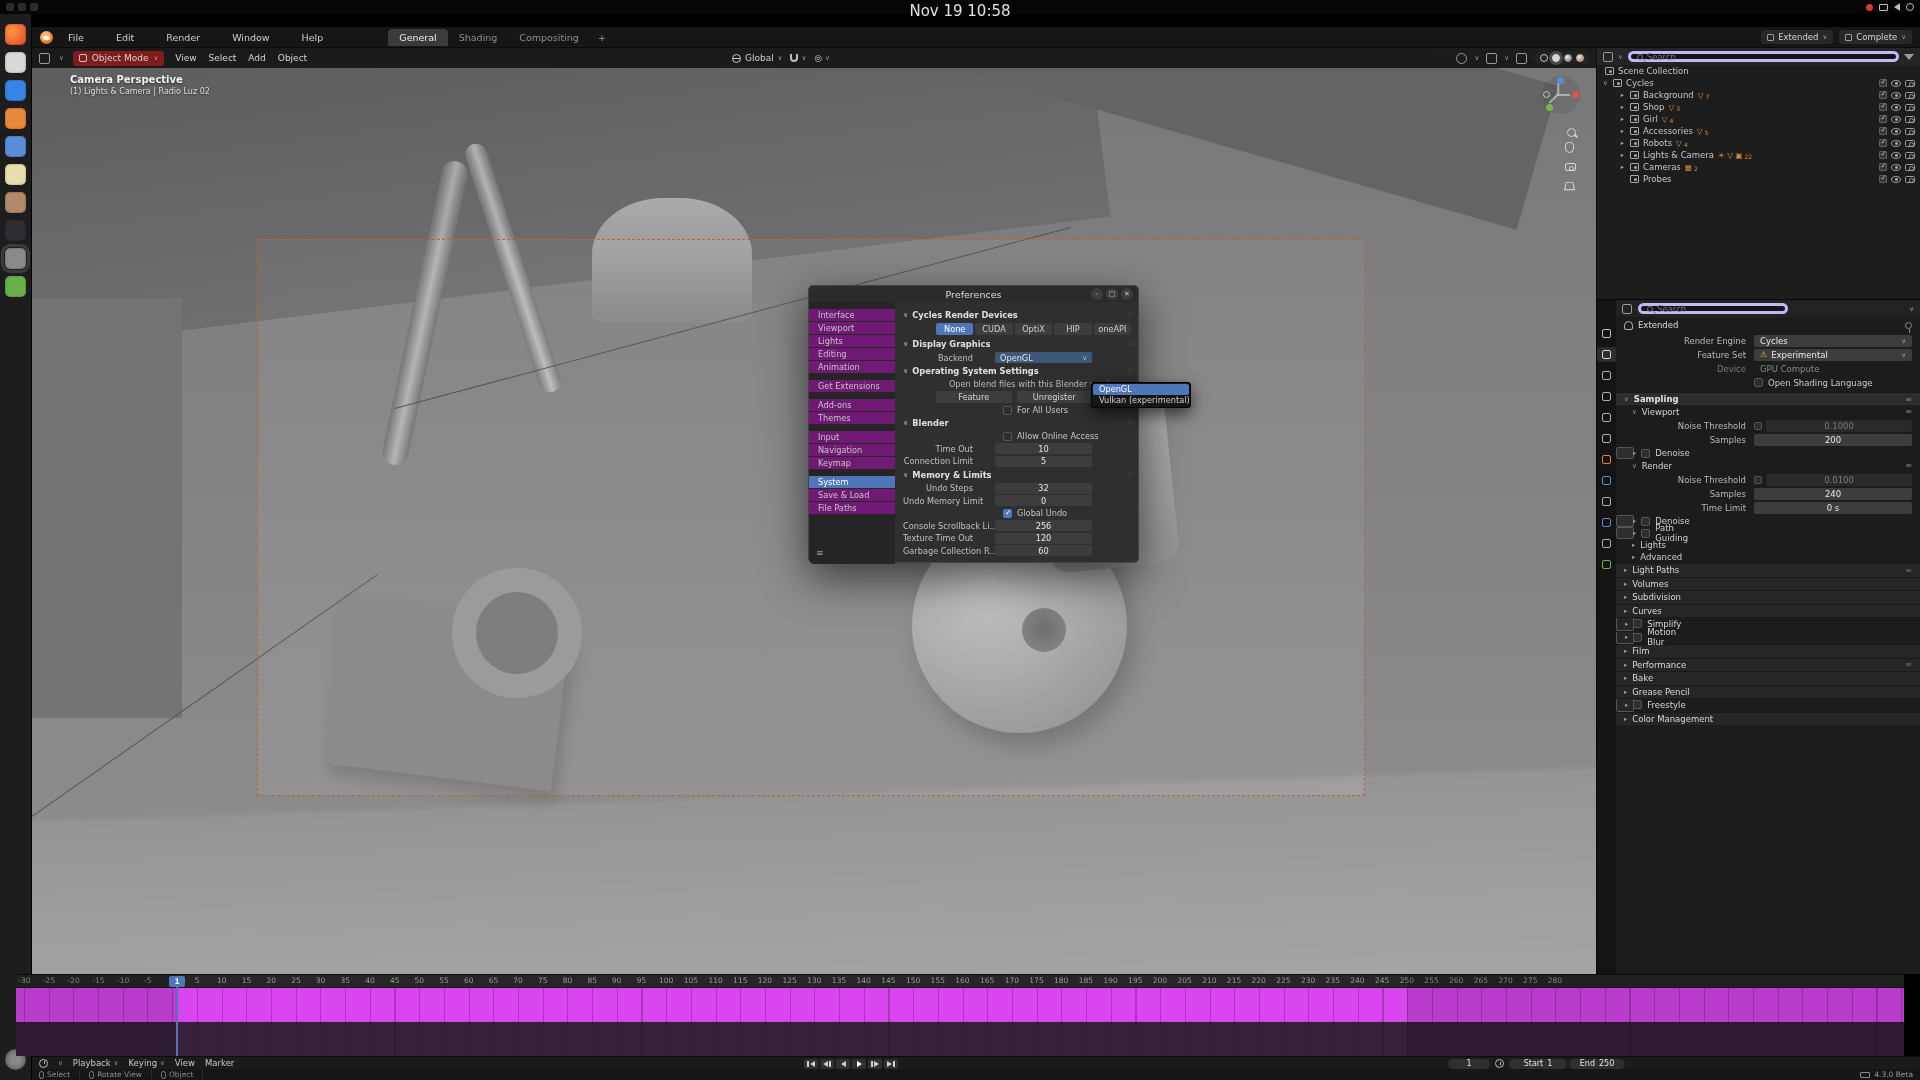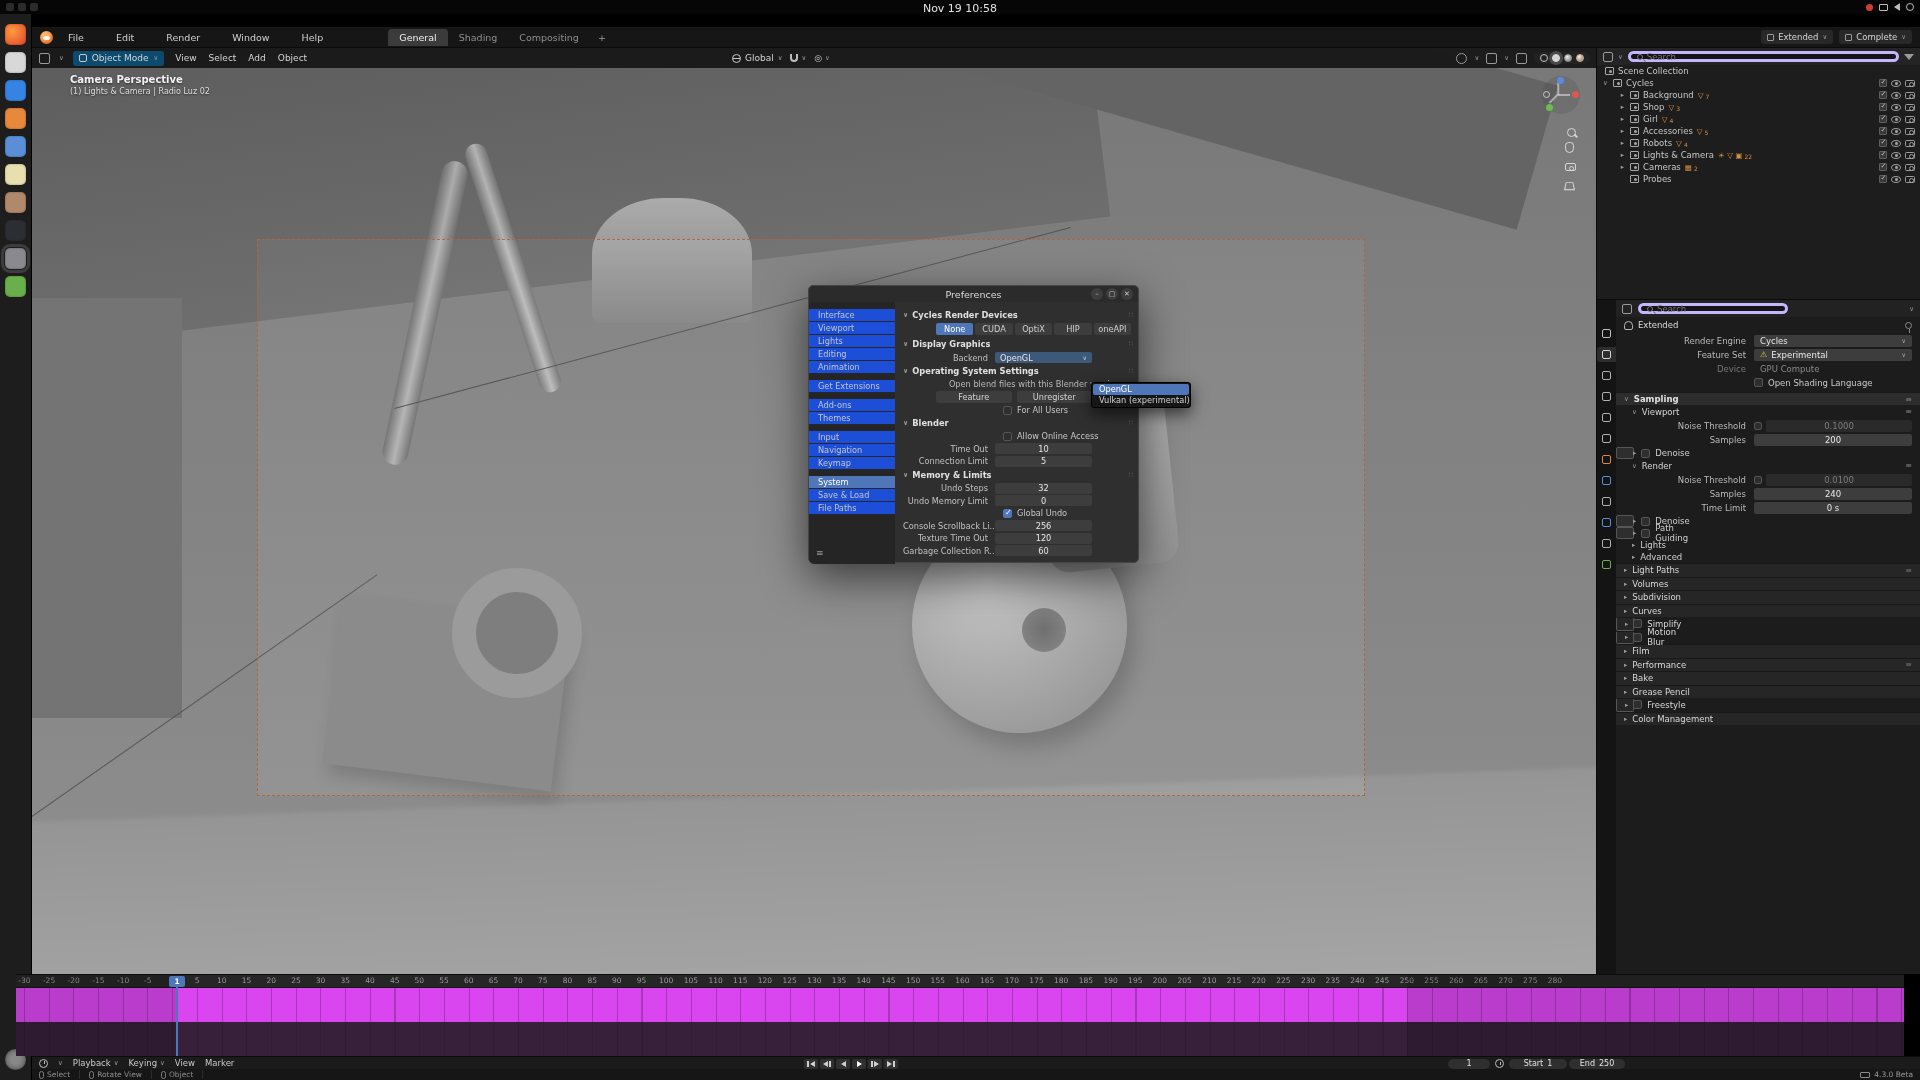--- a/index.html
+++ b/index.html
@@ -1,21 +1,21 @@
 <!DOCTYPE html>
 <html><head>
 <meta charset="utf-8">
 <style>
 *{margin:0;padding:0;box-sizing:border-box}
 html,body{width:1920px;height:1080px;overflow:hidden;background:#000;font-family:"DejaVu Sans",sans-serif}
 #screen{position:relative;width:1920px;height:1080px;background:#000}
 span,div{cursor:default}
 
 .sysbar{position:absolute;left:0;top:0;width:1920px;height:14px;background:#060606;display:flex;align-items:center;color:#d8d8d8;font-size:9px}
-.sysclock{position:absolute;left:0;right:0;text-align:center;top:2px;font-size:11px;color:#e2e2e2}
+.sysclock{position:absolute;left:0;right:0;text-align:center;top:2px;font-size:15px;color:#e2e2e2}
 .trayL{display:flex;gap:4px;margin-left:6px}
 .tray-sq{width:8px;height:8px;border-radius:2px;background:#2b2b2b}
 .trayR{position:absolute;right:6px;top:3px;display:flex;gap:6px;align-items:center}
 .recdot{width:7px;height:7px;border-radius:50%;background:#d23b2e}
 .tico{width:9px;height:7px;border:1px solid #bdbdbd;border-radius:1px}
 .tico.vol{width:0;height:0;border:none;border-top:4px solid transparent;border-bottom:4px solid transparent;border-right:6px solid #bdbdbd}
 .tico.pow{width:8px;height:8px;border-radius:50%;border:1.5px solid #bdbdbd}
 
 .dock{position:absolute;left:0;top:14px;width:32px;height:1066px;background:#1d1d1d;border-right:1px solid #000;display:flex;flex-direction:column;align-items:center;padding-top:10px;gap:7px}
 .dicon{width:21px;height:21px;border-radius:5px;background:var(--c,#555);box-shadow:inset 0 0 2px rgba(0,0,0,.4)}
@@ -32,21 +32,21 @@
 .wtab.active{background:#3b3b3b;color:#efefef}
 .wplus{color:#9a9a9a;margin-left:8px}
 .mright{margin-left:auto;display:flex;gap:6px;align-items:center}
 .selpill{height:14px;background:#282828;border-radius:3px;display:flex;align-items:center;gap:4px;padding:0 6px;font-size:8.5px;color:#d5d5d5}
 .selpill .ic{width:7px;height:7px;border:1px solid #9a9a9a;border-radius:1px}
 
 .viewport{position:absolute;left:32px;top:48px;width:1564px;height:926px;overflow:hidden;background:linear-gradient(#7f7f7f,#989898)}
 .scene-shape{position:absolute}
 .vheader{position:absolute;left:0;top:0;width:100%;height:20px;background:rgba(22,22,22,.93);display:flex;align-items:center;gap:9px;padding:0 7px;font-size:9px;color:#d4d4d4;z-index:10}
 .vh-ic{width:11px;height:11px;border:1px solid #9a9a9a;border-radius:2px}
-.modepill{height:15px;background:#0c4a6e;border-radius:3px;display:flex;align-items:center;gap:5px;padding:0 6px}
+.modepill{height:15px;background:#7f1d1d;border-radius:3px;display:flex;align-items:center;gap:5px;padding:0 6px}
 .modepill .dot{width:8px;height:8px;border:1px solid #c9c9c9;border-radius:2px}
 .car{font-size:6.5px;color:#9a9a9a}
 .vmenu{padding:0 2px}
 .vhmid{position:absolute;left:700px;top:0;height:20px;display:flex;align-items:center;gap:8px}
 .globe{width:9px;height:9px;border:1px solid #c9c9c9;border-radius:50%;position:relative}
 .globe:after{content:"";position:absolute;left:0;right:0;top:3.5px;height:1px;background:#c9c9c9}
 .magnet{width:8px;height:8px;border:2px solid #bdbdbd;border-top:none;border-radius:0 0 8px 8px}
 .propcirc{font-size:9px;color:#c9c9c9;line-height:9px}
 .vhright{position:absolute;right:6px;top:0;height:20px;display:flex;align-items:center;gap:7px}
 .shadegrp{display:flex;gap:4px;background:#222;border-radius:8px;padding:2px 6px;align-items:center}
@@ -69,31 +69,31 @@
 .vt.cam{border:1.5px solid #e6e6e6;border-radius:2px;width:11px;height:8px}
 .vt.cam:after{content:"";position:absolute;left:3px;top:1.5px;width:3px;height:3px;border:1px solid #e6e6e6;border-radius:50%}
 .vt.persp{border:1.5px solid #e6e6e6;width:9px;height:9px;transform:perspective(12px) rotateX(30deg)}
 
 .prefs{position:absolute;left:808px;top:285px;width:331px;height:278px;background:#2f2f2f;border:1px solid #454545;border-radius:5px;box-shadow:0 14px 44px rgba(0,0,0,.6);z-index:60;font-size:8.2px;color:#cdcdcd}
 .ptitle{height:16px;background:#2b2b2b;border-radius:5px 5px 0 0;display:flex;align-items:center;justify-content:center;position:relative;font-size:9.5px;color:#dcdcdc}
 .winbtns{position:absolute;right:5px;top:2px;display:flex;gap:3px}
 .wb{width:12px;height:12px;border-radius:6px;background:#3d3d3d;color:#c5c5c5;font-size:7px;text-align:center;line-height:12px}
 .pbody{display:flex;height:262px}
 .psidebar{width:86px;background:#252525;border-radius:0 0 0 5px;padding-top:7px;overflow:hidden}
-.psitem{height:13px;line-height:13px;padding-left:9px;background:#1d4ed8;border-bottom:1px solid #272727;color:#c6c6c6;font-size:8.2px;white-space:nowrap}
+.psitem{height:13px;line-height:13px;padding-left:9px;background:#701a75;border-bottom:1px solid #272727;color:#c6c6c6;font-size:8.2px;white-space:nowrap}
 .psitem.gap{margin-top:6px}
 .psitem.active{background:#4f76b8;color:#fff}
 .pcontent{flex:1;padding:5px 5px 4px 8px;position:relative}
 .psec-h{display:flex;align-items:center;gap:4px;height:12px;margin:2px 0;font-size:8.3px;color:#e0e0e0;font-weight:bold}
 .psec-h .grip{margin-left:auto;color:#6e6e6e;font-weight:normal;font-size:7px}
 .devtabs{display:flex;gap:2px;margin:1px 0 3px 33px;margin-right:2px}
 .devtab{flex:1;height:12px;line-height:12px;text-align:center;background:#3d3d3d;border-radius:2px;color:#d0d0d0}
 .devtab.active{background:#4f76b8;color:#fff}
 .prow{display:flex;align-items:center;height:11px;margin:1.5px 0;padding-right:41px}
-.prow .lbl{width:92px;text-align:right;padding-right:7px;color:#c0c0c0;white-space:nowrap;overflow:hidden}
+.prow .lbl{width:92px;text-align:right;padding-right:22px;color:#c0c0c0;white-space:nowrap;overflow:hidden}
 .fld{flex:1;height:11px;background:#3d3d3d;border-radius:2px;display:flex;align-items:center;justify-content:center;color:#e6e6e6}
 .fld.dd{justify-content:flex-start;padding:0 5px;background:#3d5878}
 .fld.dd .ddcar{margin-left:auto;font-size:6px;color:#bcd0ea}
 .pcnote{margin:2px 0 2px 33px;text-align:center;color:#b9b9b9}
 .btnrow{display:flex;gap:5px;margin:1px 41px 2px 33px}
 .pbtn{flex:1;height:12px;line-height:12px;text-align:center;background:#3d3d3d;border-radius:2px;color:#d6d6d6}
 .cbrow{display:flex;align-items:center;gap:5px;height:10px;margin:2px 0 2px 100px;color:#c6c6c6}
 .cb{width:9px;height:9px;background:#2e2e2e;border:1px solid #565656;border-radius:2px;flex:none}
 .cb.on{background:#4f76b8;border-color:#4f76b8;position:relative}
 .cb.on:after{content:"✓";position:absolute;left:1px;top:-1.5px;font-size:8px;color:#fff}

